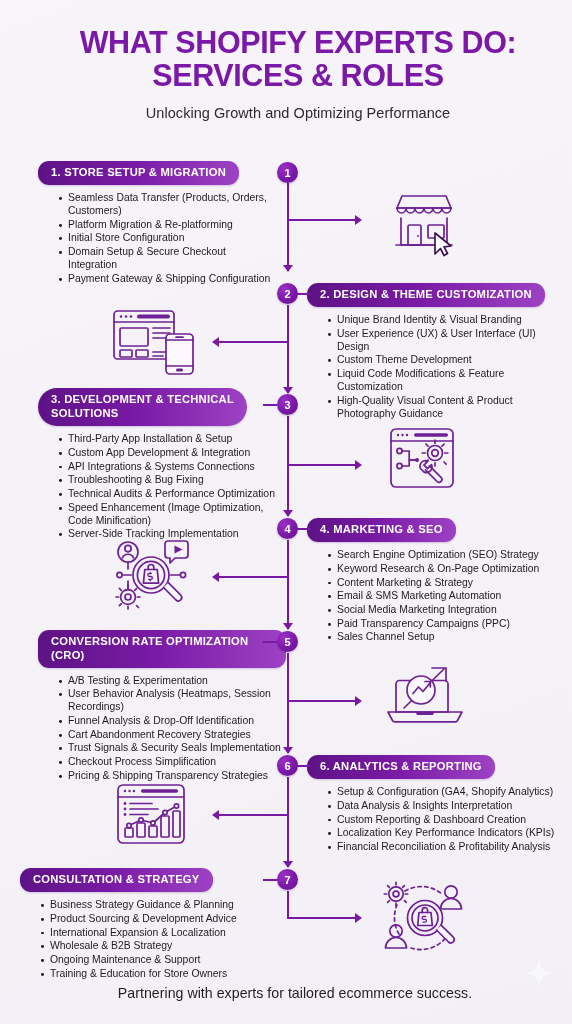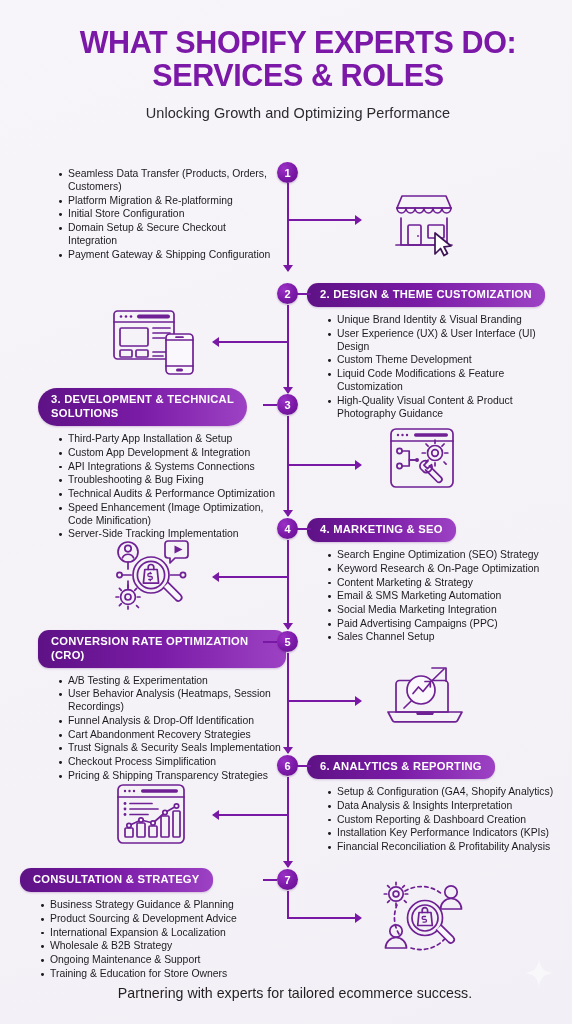--- a/index.html
+++ b/index.html
@@ -248,20 +248,21 @@
       <span>5</span>
     </div>
   <div class="badge" style="left:277px; top:755px;">
       <span>6</span>
     </div>
   <div class="badge" style="left:277px; top:869px;">
       <span>7</span>
     </div>
 
   <div class="section" style="left:38px; top:161px; width:235px;">
+    <div class="pill">1. STORE SETUP &amp; MIGRATION</div>
     <ul class="bullets">
       <li>Seamless Data Transfer (Products, Orders, Customers)</li>
       <li>Platform Migration &amp; Re-platforming</li>
       <li>Initial Store Configuration</li>
       <li>Domain Setup &amp; Secure Checkout Integration</li>
       <li>Payment Gateway &amp; Shipping Configuration</li>
     </ul>
   </div>
 
   <div class="icon-box" style="left:383px; top:188px;">
@@ -347,21 +348,21 @@
   </div>
 
   <div class="section" style="left:307px; top:518px; width:252px;">
     <div class="pill">4. MARKETING &amp; SEO</div>
     <ul class="bullets">
       <li>Search Engine Optimization (SEO) Strategy</li>
       <li>Keyword Research &amp; On-Page Optimization</li>
       <li>Content Marketing &amp; Strategy</li>
       <li>Email &amp; SMS Marketing Automation</li>
       <li>Social Media Marketing Integration</li>
-      <li>Paid Advertising Campaigns (PPC)</li>
+      <li>Paid Transparency Campaigns (PPC)</li>
       <li>Sales Channel Setup</li>
     </ul>
   </div>
 
   <div class="icon-box" style="left:106px; top:533px;">
     <svg width="92" height="84" viewBox="0 0 92 84" fill="none" stroke="#6e2094" stroke-width="1.7" stroke-linejoin="round" stroke-linecap="round">
 
       <circle cx="22" cy="19" r="10"></circle>
       <circle cx="22" cy="15.6" r="3.2"></circle>
       <path d="M16.4 24.8 a6.2 6.2 0 0 1 11.2 0"></path>
@@ -413,21 +414,21 @@
       <path d="M43 21.5 h5.3 v5.3"></path>
     </svg>
   </div>
 
   <div class="section" style="left:307px; top:755px; width:252px;">
     <div class="pill">6. ANALYTICS &amp; REPORTING</div>
     <ul class="bullets">
       <li>Setup &amp; Configuration (GA4, Shopify Analytics)</li>
       <li>Data Analysis &amp; Insights Interpretation</li>
       <li>Custom Reporting &amp; Dashboard Creation</li>
-      <li>Installation Key Performance Indicators (KPIs)</li>
+      <li>Localization Key Performance Indicators (KPIs)</li>
       <li>Financial Reconciliation &amp; Profitability Analysis</li>
     </ul>
   </div>
 
   <div class="icon-box" style="left:110px; top:780px;">
     <svg width="84" height="72" viewBox="0 0 84 72" fill="none" stroke="#6e2094" stroke-width="1.7" stroke-linejoin="round" stroke-linecap="round">
       <rect x="8" y="5" width="66" height="58" rx="5"></rect>
       <path d="M8 17 h66"></path>
       <circle cx="15" cy="11" r="1.2" fill="#6e2094" stroke="none"></circle>
       <circle cx="19.5" cy="11" r="1.2" fill="#6e2094" stroke="none"></circle>

